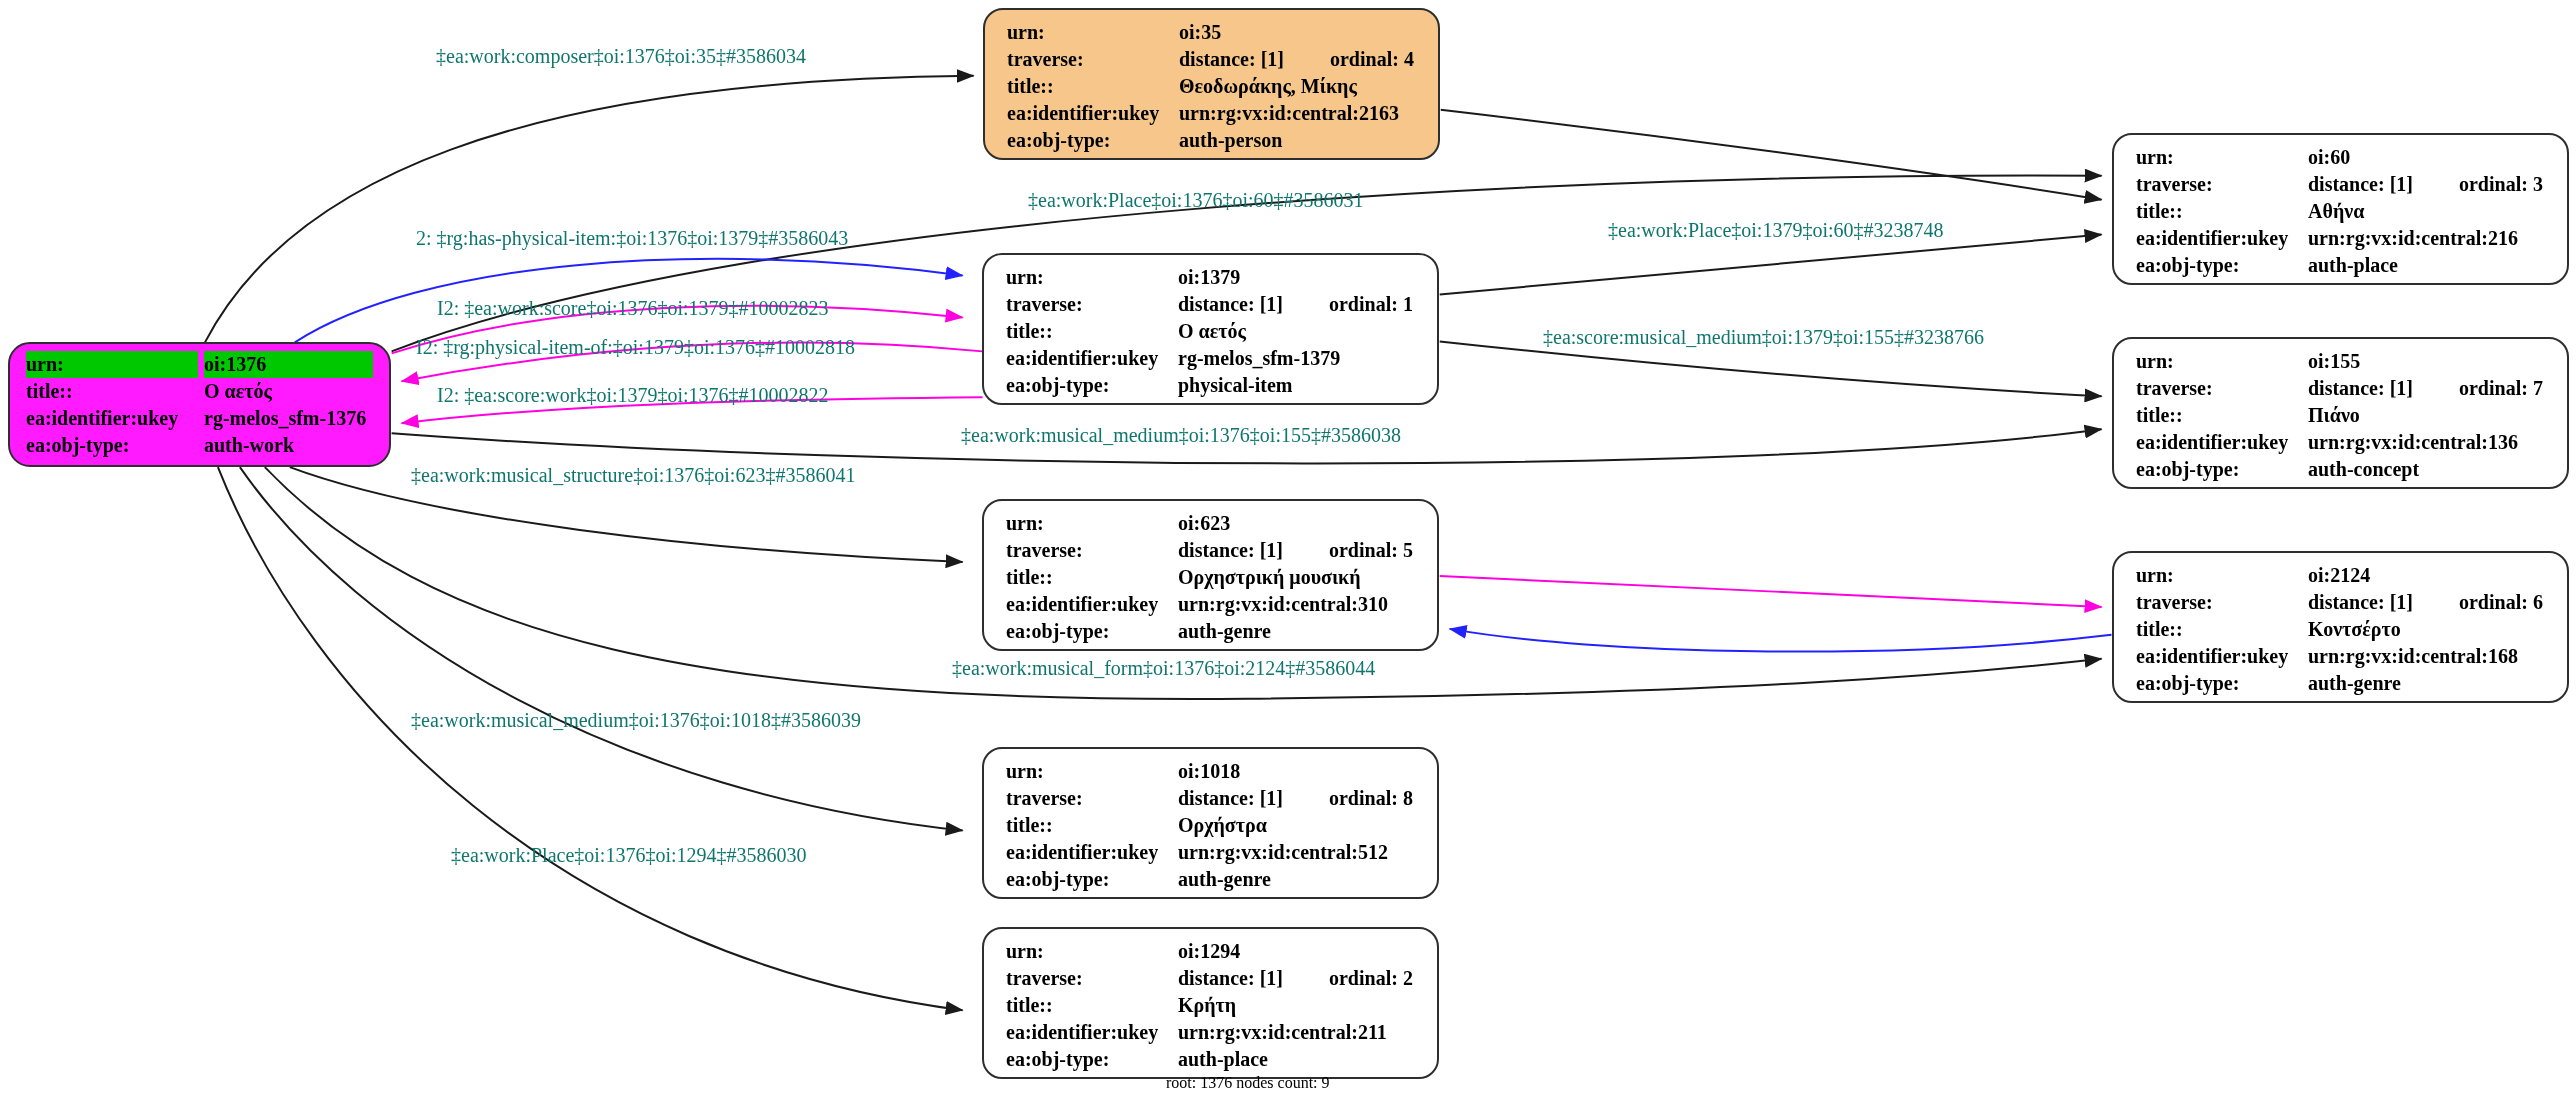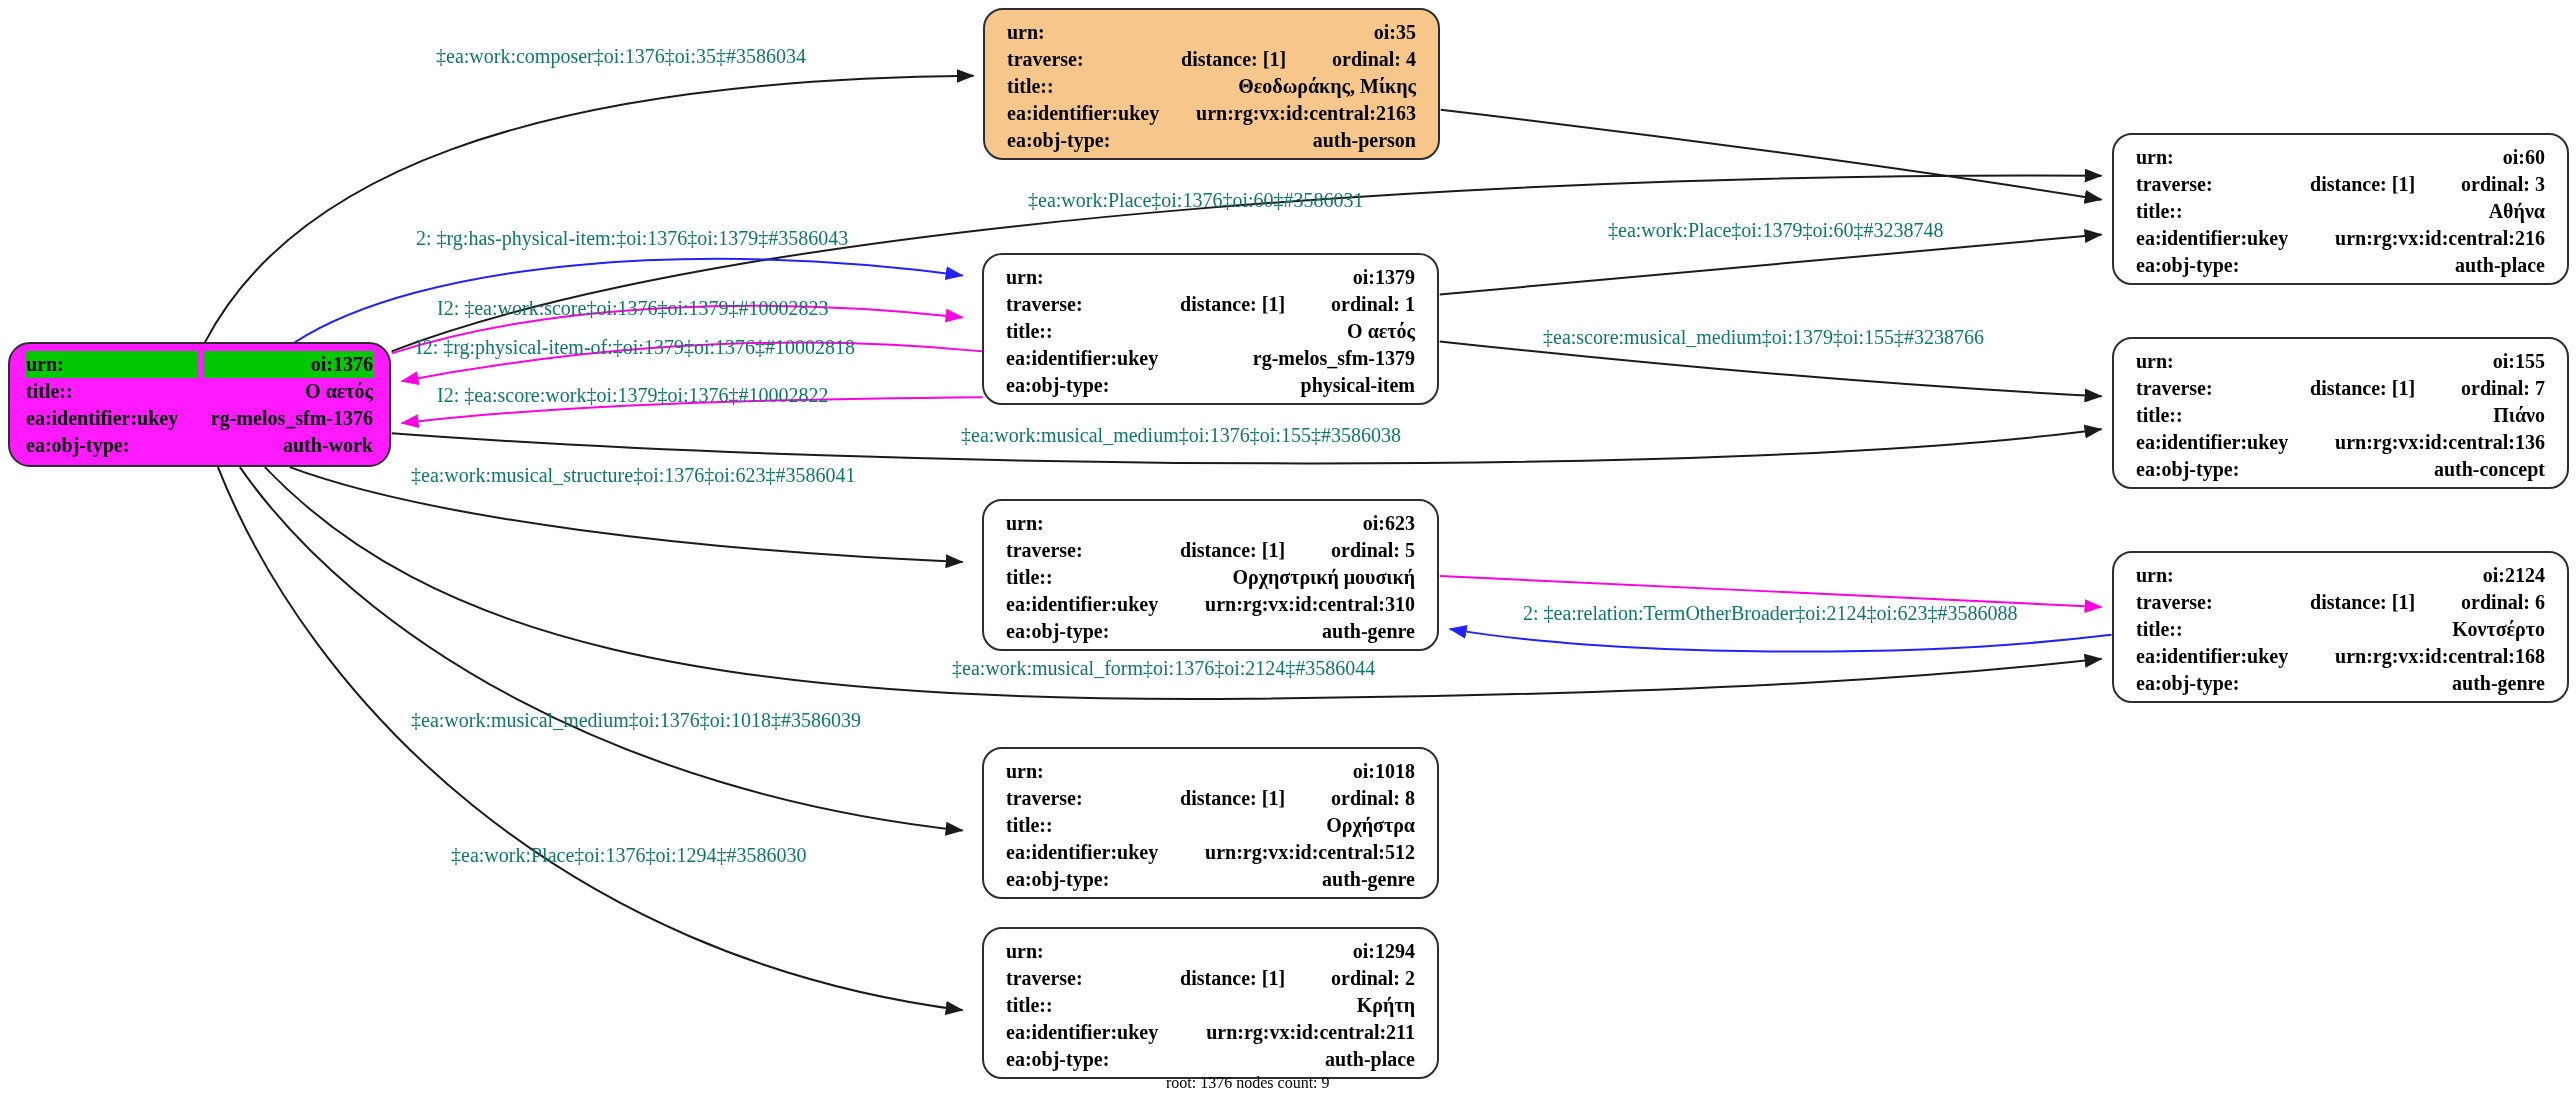--- a/index.html
+++ b/index.html
@@ -3,21 +3,21 @@
 <meta charset="utf-8">
 <style>
   html,body{margin:0;padding:0;background:#ffffff;}
   #canvas{position:relative;width:2576px;height:1113px;background:#ffffff;overflow:hidden;
           font-family:"Liberation Serif","DejaVu Serif",serif;color:#000;}
   svg.wires{position:absolute;left:0;top:0;z-index:1;}
   .node{position:absolute;z-index:2;background:#ffffff;border:2px solid #2e2e2e;border-radius:20px;
         box-sizing:border-box;font-size:20px;padding:9px 0;}
   .node .row{display:flex;height:27px;line-height:27px;padding:0 22px;white-space:nowrap;font-weight:bold;}
   .node .k{width:166px;flex:none;margin-right:6px;}
-  .node .v{flex:1;display:flex;gap:46px;justify-content:flex-end;}
+  .node .v{flex:1;display:flex;gap:46px;}
   .node.person{background:#f6c68b;}
   .node.root{background:#ff1aff;border-radius:22px;padding:7px 0;}
   .node.root .row{padding:0 16px;}
   .node.root .k{width:172px;}
   .node.root .row.hl .k,.node.root .row.hl .v{background:#00c800;}
   .edge-label{position:absolute;z-index:3;font-size:20px;line-height:24px;white-space:nowrap;color:#0f766e;}
   .caption{position:absolute;z-index:3;font-size:16px;white-space:nowrap;color:#000;}
 </style>
 </head>
 <body>
@@ -356,21 +356,20 @@
   <div class="edge-label" style="left:436px;top:44px">‡ea:work:composer‡oi:1376‡oi:35‡#3586034</div>
   <div class="edge-label" style="left:1028px;top:188px">‡ea:work:Place‡oi:1376‡oi:60‡#3586031</div>
   <div class="edge-label" style="left:416px;top:226px">2: ‡rg:has-physical-item:‡oi:1376‡oi:1379‡#3586043</div>
   <div class="edge-label" style="left:1608px;top:218px">‡ea:work:Place‡oi:1379‡oi:60‡#3238748</div>
   <div class="edge-label" style="left:437px;top:296px">I2: ‡ea:work:score‡oi:1376‡oi:1379‡#10002823</div>
   <div class="edge-label" style="left:416px;top:335px">I2: ‡rg:physical-item-of:‡oi:1379‡oi:1376‡#10002818</div>
   <div class="edge-label" style="left:437px;top:383px">I2: ‡ea:score:work‡oi:1379‡oi:1376‡#10002822</div>
   <div class="edge-label" style="left:1543px;top:325px">‡ea:score:musical_medium‡oi:1379‡oi:155‡#3238766</div>
   <div class="edge-label" style="left:961px;top:423px">‡ea:work:musical_medium‡oi:1376‡oi:155‡#3586038</div>
   <div class="edge-label" style="left:411px;top:463px">‡ea:work:musical_structure‡oi:1376‡oi:623‡#3586041</div>
-  <div class="edge-label" style="left:1523px;top:601px">2: ‡ea:relation:TermOtherBroader‡oi:2124‡oi:623‡#3586088</div>
   <div class="edge-label" style="left:952px;top:656px">‡ea:work:musical_form‡oi:1376‡oi:2124‡#3586044</div>
   <div class="edge-label" style="left:411px;top:708px">‡ea:work:musical_medium‡oi:1376‡oi:1018‡#3586039</div>
   <div class="edge-label" style="left:451px;top:843px">‡ea:work:Place‡oi:1376‡oi:1294‡#3586030</div>
 
   <div class="caption" style="left:1166px;top:1074px">root: 1376 nodes count: 9</div>
 
 </div>
 
 
 </body></html>

